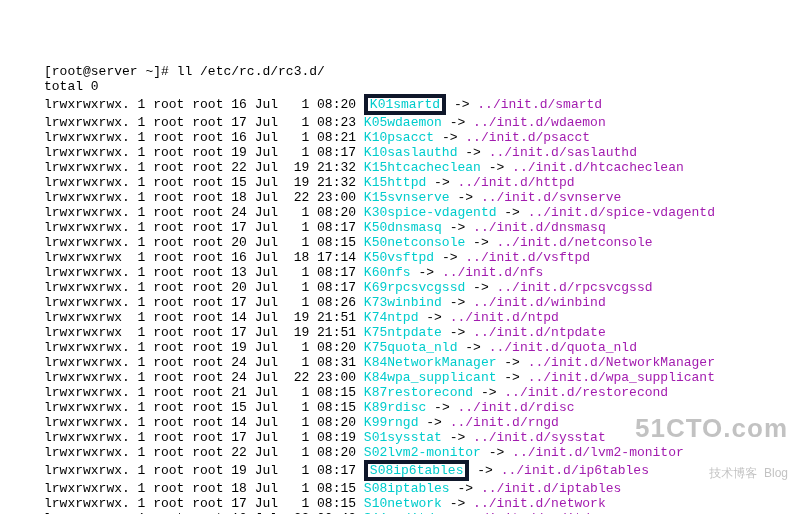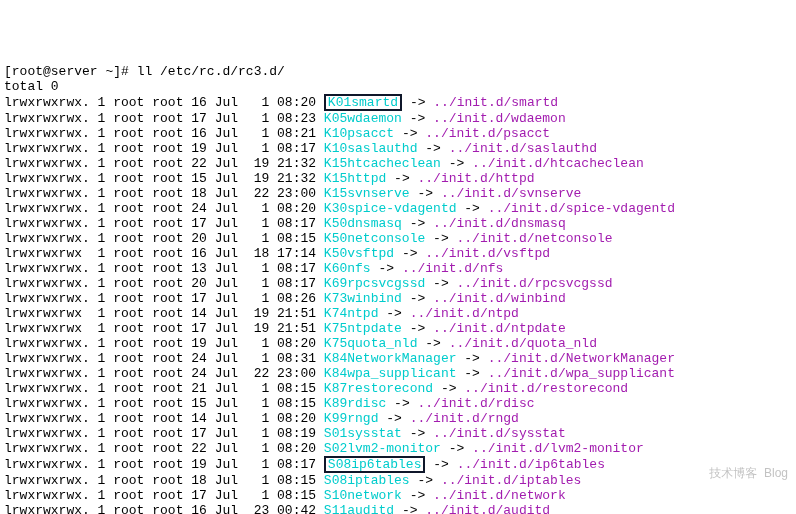--- a/index.html
+++ b/index.html
@@ -5,47 +5,48 @@
   body {
     background: #ffffff;
     margin: 0;
     padding: 4px;
     font-family: "Courier New", monospace;
     font-size: 13px;
     line-height: 15px;
     white-space: pre;
     color: #000;
   }
-  .line { display: block; }
+  .line { display: block; margin-left: 40px; }
   .cyan { color: #00cccc; }
   .green { color: #a21caf; }
   .hlBox {
-    border: 2px solid #0f172a;
+    border: 4px solid #0f172a;
     padding: 0 2px;
     display: inline-block;
     line-height: 13px;
   }
   .bracket { color: #000; }
   .watermark {
     position: fixed;
     right: 8px;
     bottom: 18px;
     color: rgba(120,120,120,0.45);
     font-family: Arial, sans-serif;
     text-align: right;
     pointer-events: none;
   }
   .watermark .big { font-size: 26px; font-weight: bold; letter-spacing:1px;}
-  .watermark .small { font-size: 12px; text-align: center; }
+  .watermark .small { font-size: 12px; }
 </style>
 </head>
 <body>
 
 
 
 <div id="terminal"><span class="line"><span class="bracket">[</span><span>root@server ~</span><span class="bracket">]#</span><span> ll /etc/rc.d/rc3.d/</span></span><span class="line">total 0</span><span class="line"><span>lrwxrwxrwx. 1 root root 16 Jul   1 08:20 </span><span class="cyan hlBox">K01smartd</span><span> -&gt; </span><span class="green">../init.d/smartd</span></span><span class="line"><span>lrwxrwxrwx. 1 root root 17 Jul   1 08:23 </span><span class="cyan">K05wdaemon</span><span> -&gt; </span><span class="green">../init.d/wdaemon</span></span><span class="line"><span>lrwxrwxrwx. 1 root root 16 Jul   1 08:21 </span><span class="cyan">K10psacct</span><span> -&gt; </span><span class="green">../init.d/psacct</span></span><span class="line"><span>lrwxrwxrwx. 1 root root 19 Jul   1 08:17 </span><span class="cyan">K10saslauthd</span><span> -&gt; </span><span class="green">../init.d/saslauthd</span></span><span class="line"><span>lrwxrwxrwx. 1 root root 22 Jul  19 21:32 </span><span class="cyan">K15htcacheclean</span><span> -&gt; </span><span class="green">../init.d/htcacheclean</span></span><span class="line"><span>lrwxrwxrwx. 1 root root 15 Jul  19 21:32 </span><span class="cyan">K15httpd</span><span> -&gt; </span><span class="green">../init.d/httpd</span></span><span class="line"><span>lrwxrwxrwx. 1 root root 18 Jul  22 23:00 </span><span class="cyan">K15svnserve</span><span> -&gt; </span><span class="green">../init.d/svnserve</span></span><span class="line"><span>lrwxrwxrwx. 1 root root 24 Jul   1 08:20 </span><span class="cyan">K30spice-vdagentd</span><span> -&gt; </span><span class="green">../init.d/spice-vdagentd</span></span><span class="line"><span>lrwxrwxrwx. 1 root root 17 Jul   1 08:17 </span><span class="cyan">K50dnsmasq</span><span> -&gt; </span><span class="green">../init.d/dnsmasq</span></span><span class="line"><span>lrwxrwxrwx. 1 root root 20 Jul   1 08:15 </span><span class="cyan">K50netconsole</span><span> -&gt; </span><span class="green">../init.d/netconsole</span></span><span class="line"><span>lrwxrwxrwx  1 root root 16 Jul  18 17:14 </span><span class="cyan">K50vsftpd</span><span> -&gt; </span><span class="green">../init.d/vsftpd</span></span><span class="line"><span>lrwxrwxrwx. 1 root root 13 Jul   1 08:17 </span><span class="cyan">K60nfs</span><span> -&gt; </span><span class="green">../init.d/nfs</span></span><span class="line"><span>lrwxrwxrwx. 1 root root 20 Jul   1 08:17 </span><span class="cyan">K69rpcsvcgssd</span><span> -&gt; </span><span class="green">../init.d/rpcsvcgssd</span></span><span class="line"><span>lrwxrwxrwx. 1 root root 17 Jul   1 08:26 </span><span class="cyan">K73winbind</span><span> -&gt; </span><span class="green">../init.d/winbind</span></span><span class="line"><span>lrwxrwxrwx  1 root root 14 Jul  19 21:51 </span><span class="cyan">K74ntpd</span><span> -&gt; </span><span class="green">../init.d/ntpd</span></span><span class="line"><span>lrwxrwxrwx  1 root root 17 Jul  19 21:51 </span><span class="cyan">K75ntpdate</span><span> -&gt; </span><span class="green">../init.d/ntpdate</span></span><span class="line"><span>lrwxrwxrwx. 1 root root 19 Jul   1 08:20 </span><span class="cyan">K75quota_nld</span><span> -&gt; </span><span class="green">../init.d/quota_nld</span></span><span class="line"><span>lrwxrwxrwx. 1 root root 24 Jul   1 08:31 </span><span class="cyan">K84NetworkManager</span><span> -&gt; </span><span class="green">../init.d/NetworkManager</span></span><span class="line"><span>lrwxrwxrwx. 1 root root 24 Jul  22 23:00 </span><span class="cyan">K84wpa_supplicant</span><span> -&gt; </span><span class="green">../init.d/wpa_supplicant</span></span><span class="line"><span>lrwxrwxrwx. 1 root root 21 Jul   1 08:15 </span><span class="cyan">K87restorecond</span><span> -&gt; </span><span class="green">../init.d/restorecond</span></span><span class="line"><span>lrwxrwxrwx. 1 root root 15 Jul   1 08:15 </span><span class="cyan">K89rdisc</span><span> -&gt; </span><span class="green">../init.d/rdisc</span></span><span class="line"><span>lrwxrwxrwx. 1 root root 14 Jul   1 08:20 </span><span class="cyan">K99rngd</span><span> -&gt; </span><span class="green">../init.d/rngd</span></span><span class="line"><span>lrwxrwxrwx. 1 root root 17 Jul   1 08:19 </span><span class="cyan">S01sysstat</span><span> -&gt; </span><span class="green">../init.d/sysstat</span></span><span class="line"><span>lrwxrwxrwx. 1 root root 22 Jul   1 08:20 </span><span class="cyan">S02lvm2-monitor</span><span> -&gt; </span><span class="green">../init.d/lvm2-monitor</span></span><span class="line"><span>lrwxrwxrwx. 1 root root 19 Jul   1 08:17 </span><span class="cyan hlBox">S08ip6tables</span><span> -&gt; </span><span class="green">../init.d/ip6tables</span></span><span class="line"><span>lrwxrwxrwx. 1 root root 18 Jul   1 08:15 </span><span class="cyan">S08iptables</span><span> -&gt; </span><span class="green">../init.d/iptables</span></span><span class="line"><span>lrwxrwxrwx. 1 root root 17 Jul   1 08:15 </span><span class="cyan">S10network</span><span> -&gt; </span><span class="green">../init.d/network</span></span><span class="line"><span>lrwxrwxrwx. 1 root root 16 Jul  23 00:42 </span><span class="cyan">S11auditd</span><span> -&gt; </span><span class="green">../init.d/auditd</span></span></div>
 
 <div class="watermark">
+  <div class="big">51CTO.com</div>
   <div class="small">技术博客  Blog</div>
 </div>
 
 
 
 
 </body></html>

